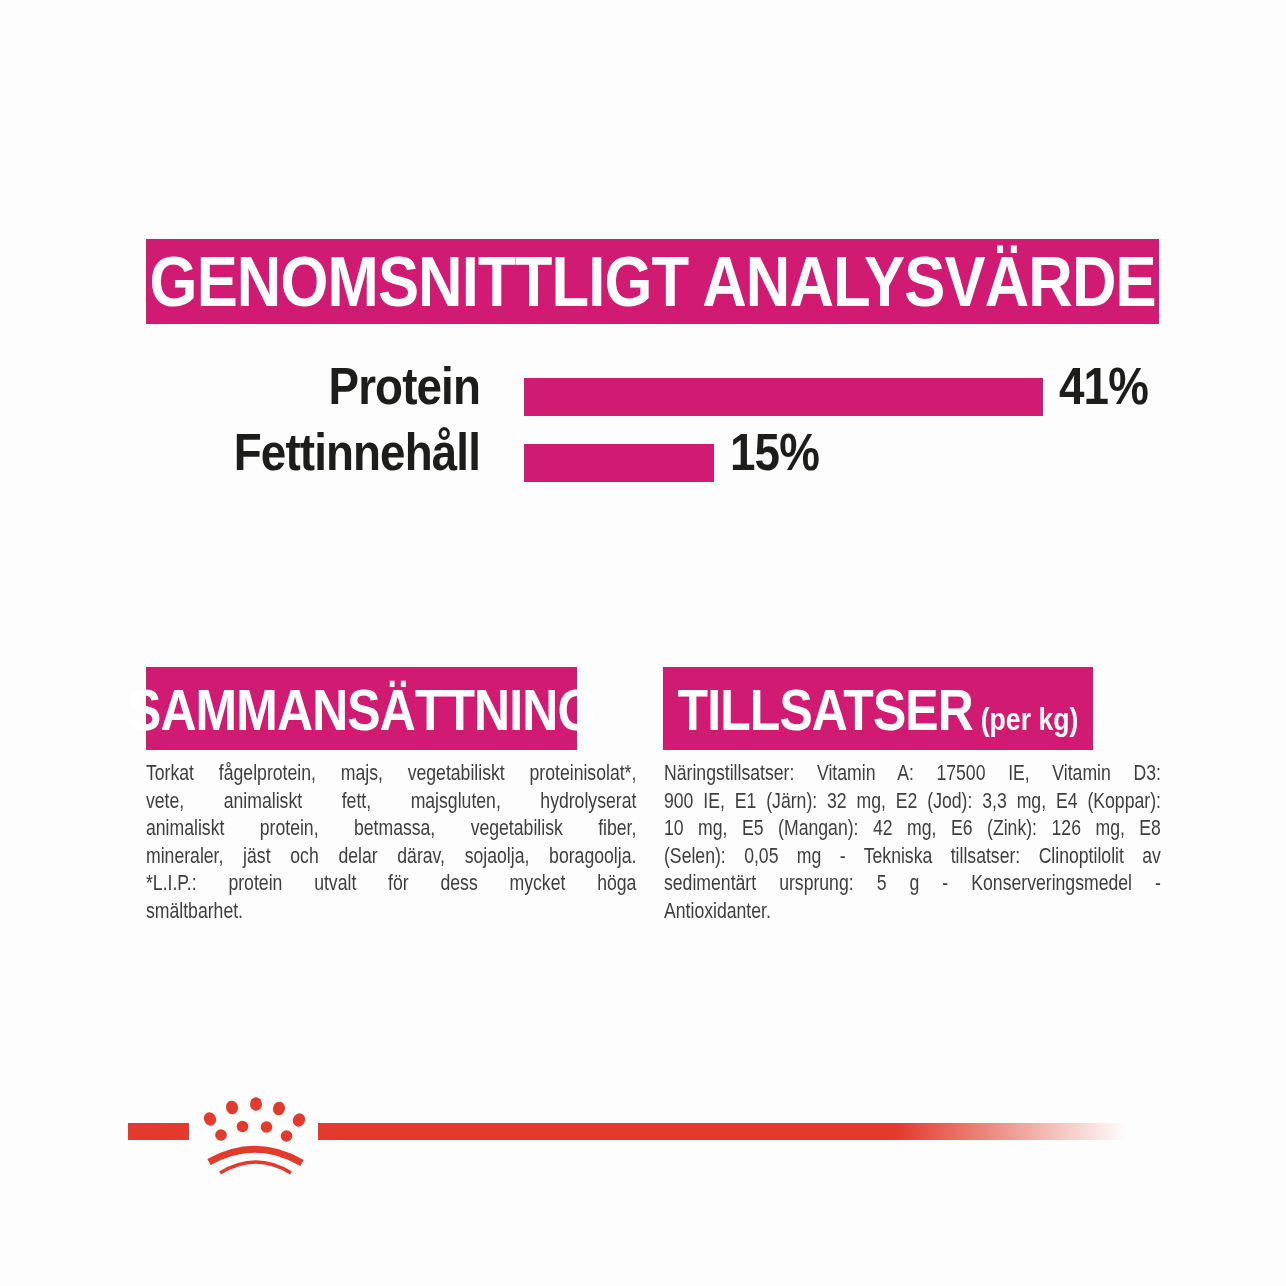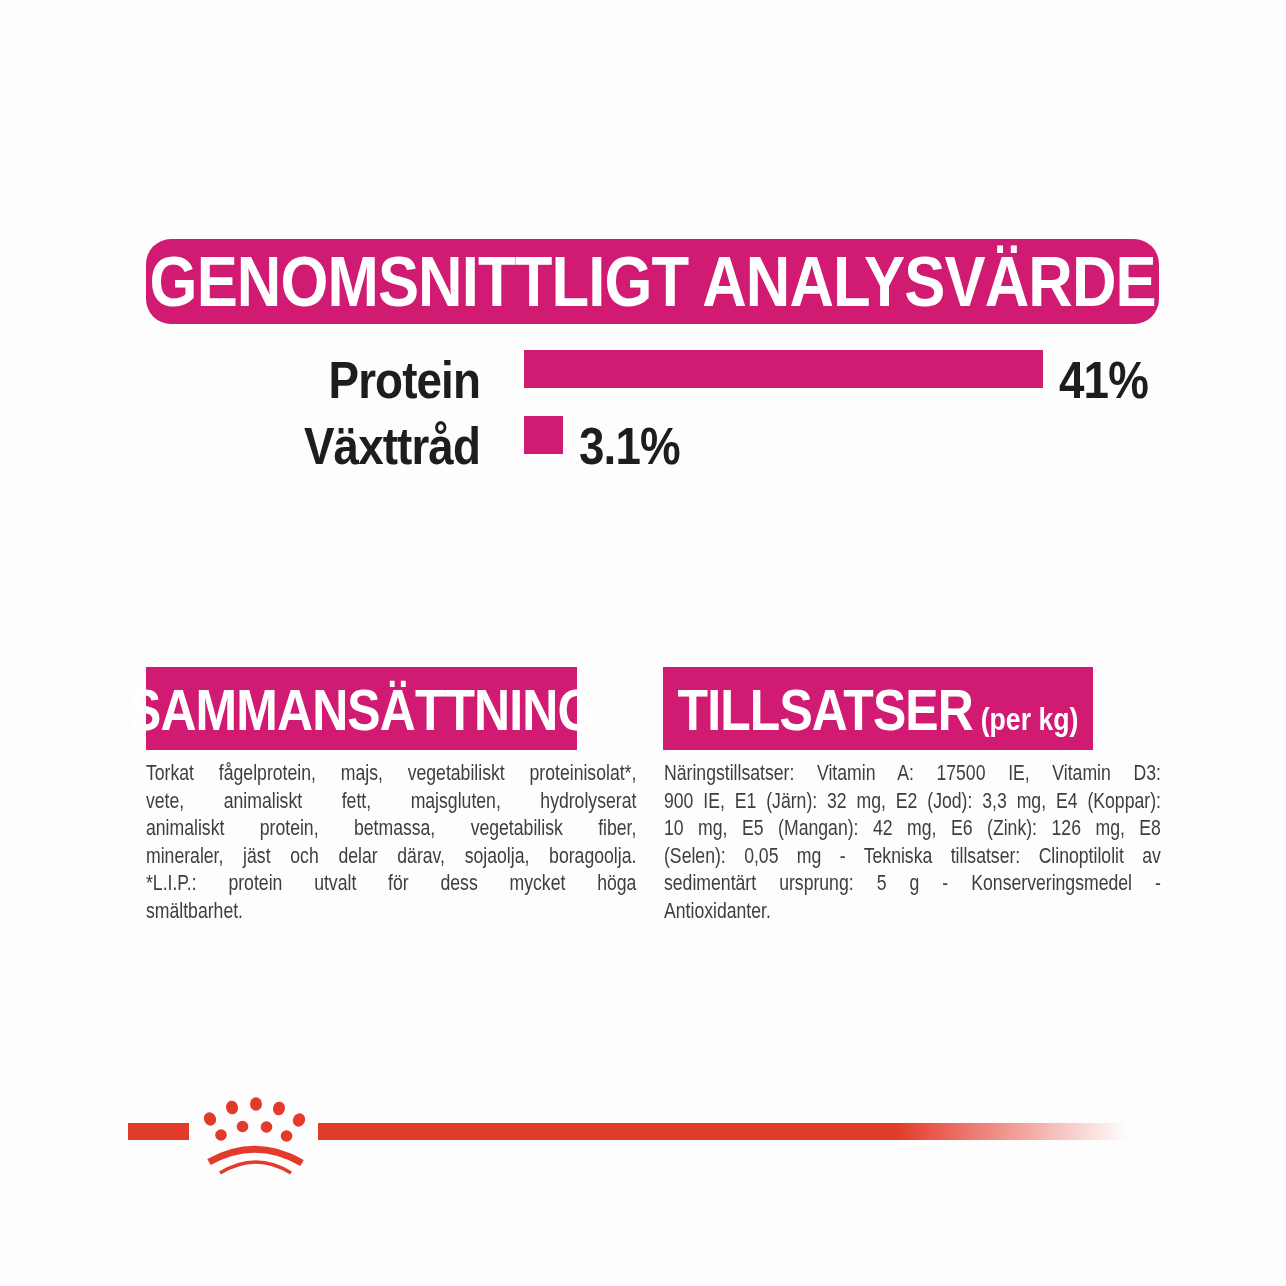--- a/index.html
+++ b/index.html
@@ -4,29 +4,29 @@
 <style>
   html,body{margin:0;padding:0;}
   body{
     width:1286px;height:1286px;position:relative;overflow:hidden;
     background:#fdfdfd;
     font-family:"Liberation Sans",sans-serif;
   }
   
   .header-bar{
     position:absolute;left:146px;top:239px;width:1013px;height:85px;
-    background:#d11a72;display:flex;align-items:center;justify-content:center;border-radius:25px;
+    background:#d11a72;display:flex;align-items:center;justify-content:center;
   }
   .header-bar .t{
     color:#ffffff;font-weight:bold;font-size:70px;white-space:nowrap;
     transform:scaleX(0.88);letter-spacing:-1px;
   }
   
   .chart{position:absolute;left:146px;top:350px;width:1080px;}
-  .chart-row{display:flex;align-items:flex-start;height:66px;}
+  .chart-row{display:flex;align-items:flex-end;height:66px;}
   .chart-label{
     width:334px;flex:0 0 334px;text-align:right;font-weight:bold;font-size:52px;
     color:#1d1d1b;white-space:nowrap;transform:scaleX(0.88);transform-origin:100% 50%;
     letter-spacing:-1px;
   }
   .chart-bar{height:38px;background:#d11a72;margin-left:44px;flex:0 0 auto;}
   .chart-value{
     font-weight:bold;font-size:52px;color:#1d1d1b;margin-left:16px;white-space:nowrap;
     transform:scaleX(0.88);transform-origin:0 50%;letter-spacing:-1px;
   }
@@ -67,23 +67,23 @@
   <span class="t">GENOMSNITTLIGT ANALYSVÄRDE</span>
 </div>
 
 <div class="chart">
     <div class="chart-row">
       <div class="chart-label">Protein</div>
       <div class="chart-bar" style="width: 519px; background: rgb(209, 26, 114);"></div>
       <div class="chart-value">41%</div>
     </div>
     <div class="chart-row">
-      <div class="chart-label">Växttråd</div>
-      <div class="chart-bar" style="width: 39.2415px; background: rgb(209, 26, 114);"></div>
-      <div class="chart-value">3.1%</div>
+      <div class="chart-label">Fettinnehåll</div>
+      <div class="chart-bar" style="width: 189.878px; background: rgb(209, 26, 114);"></div>
+      <div class="chart-value">15%</div>
     </div>
   </div>
 
 <div class="section-header" id="comp-header">
   <span class="inner">
     <span class="t">SAMMANSÄTTNING</span>
   </span>
 </div>
 
 <div class="section-header" id="add-header">

